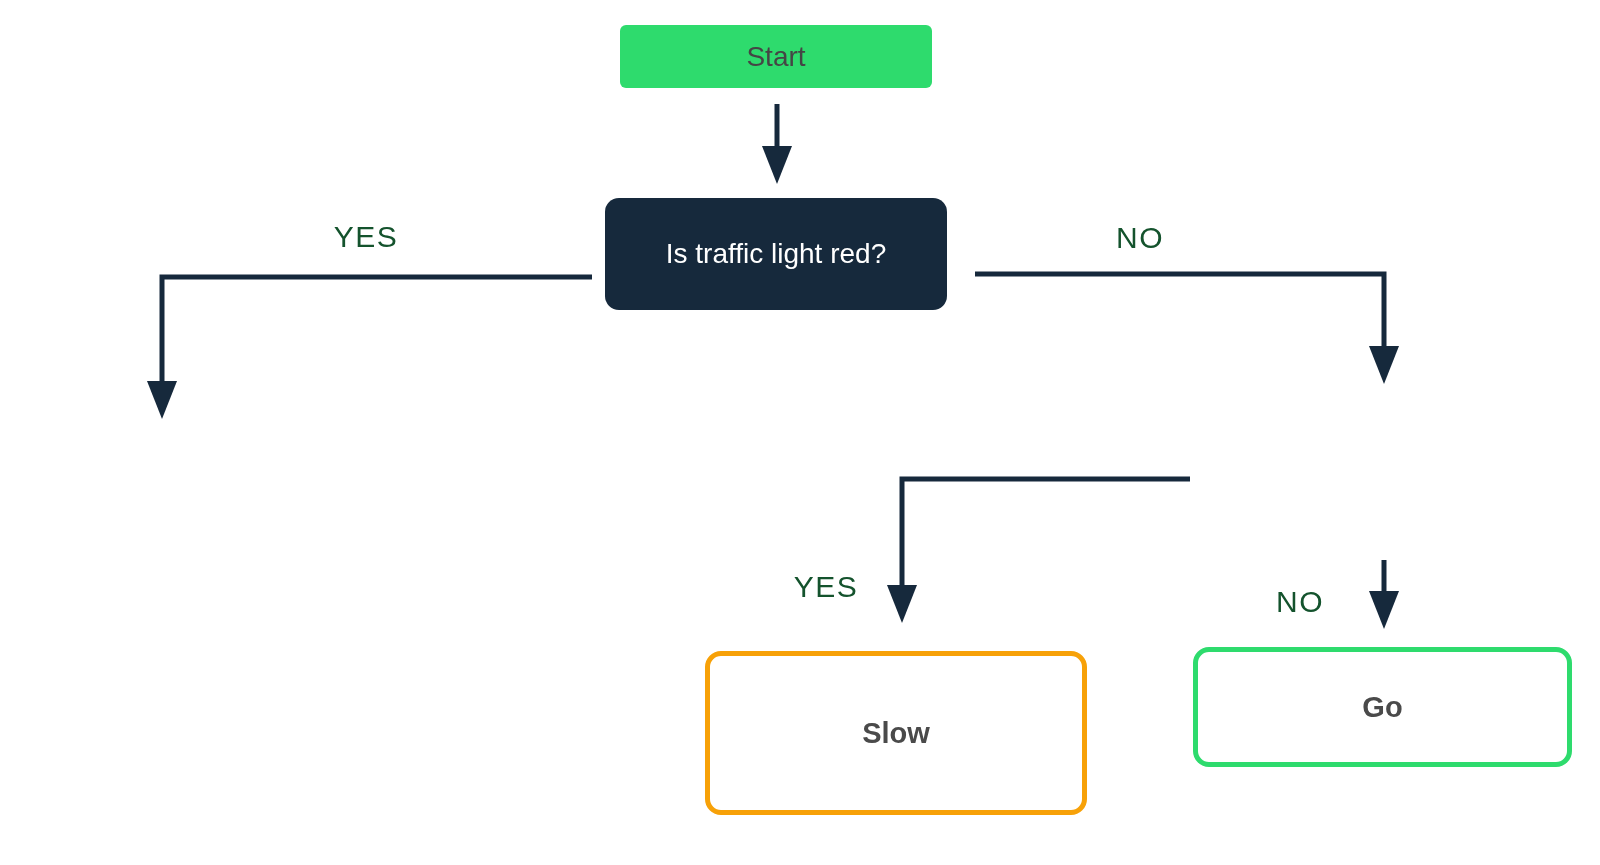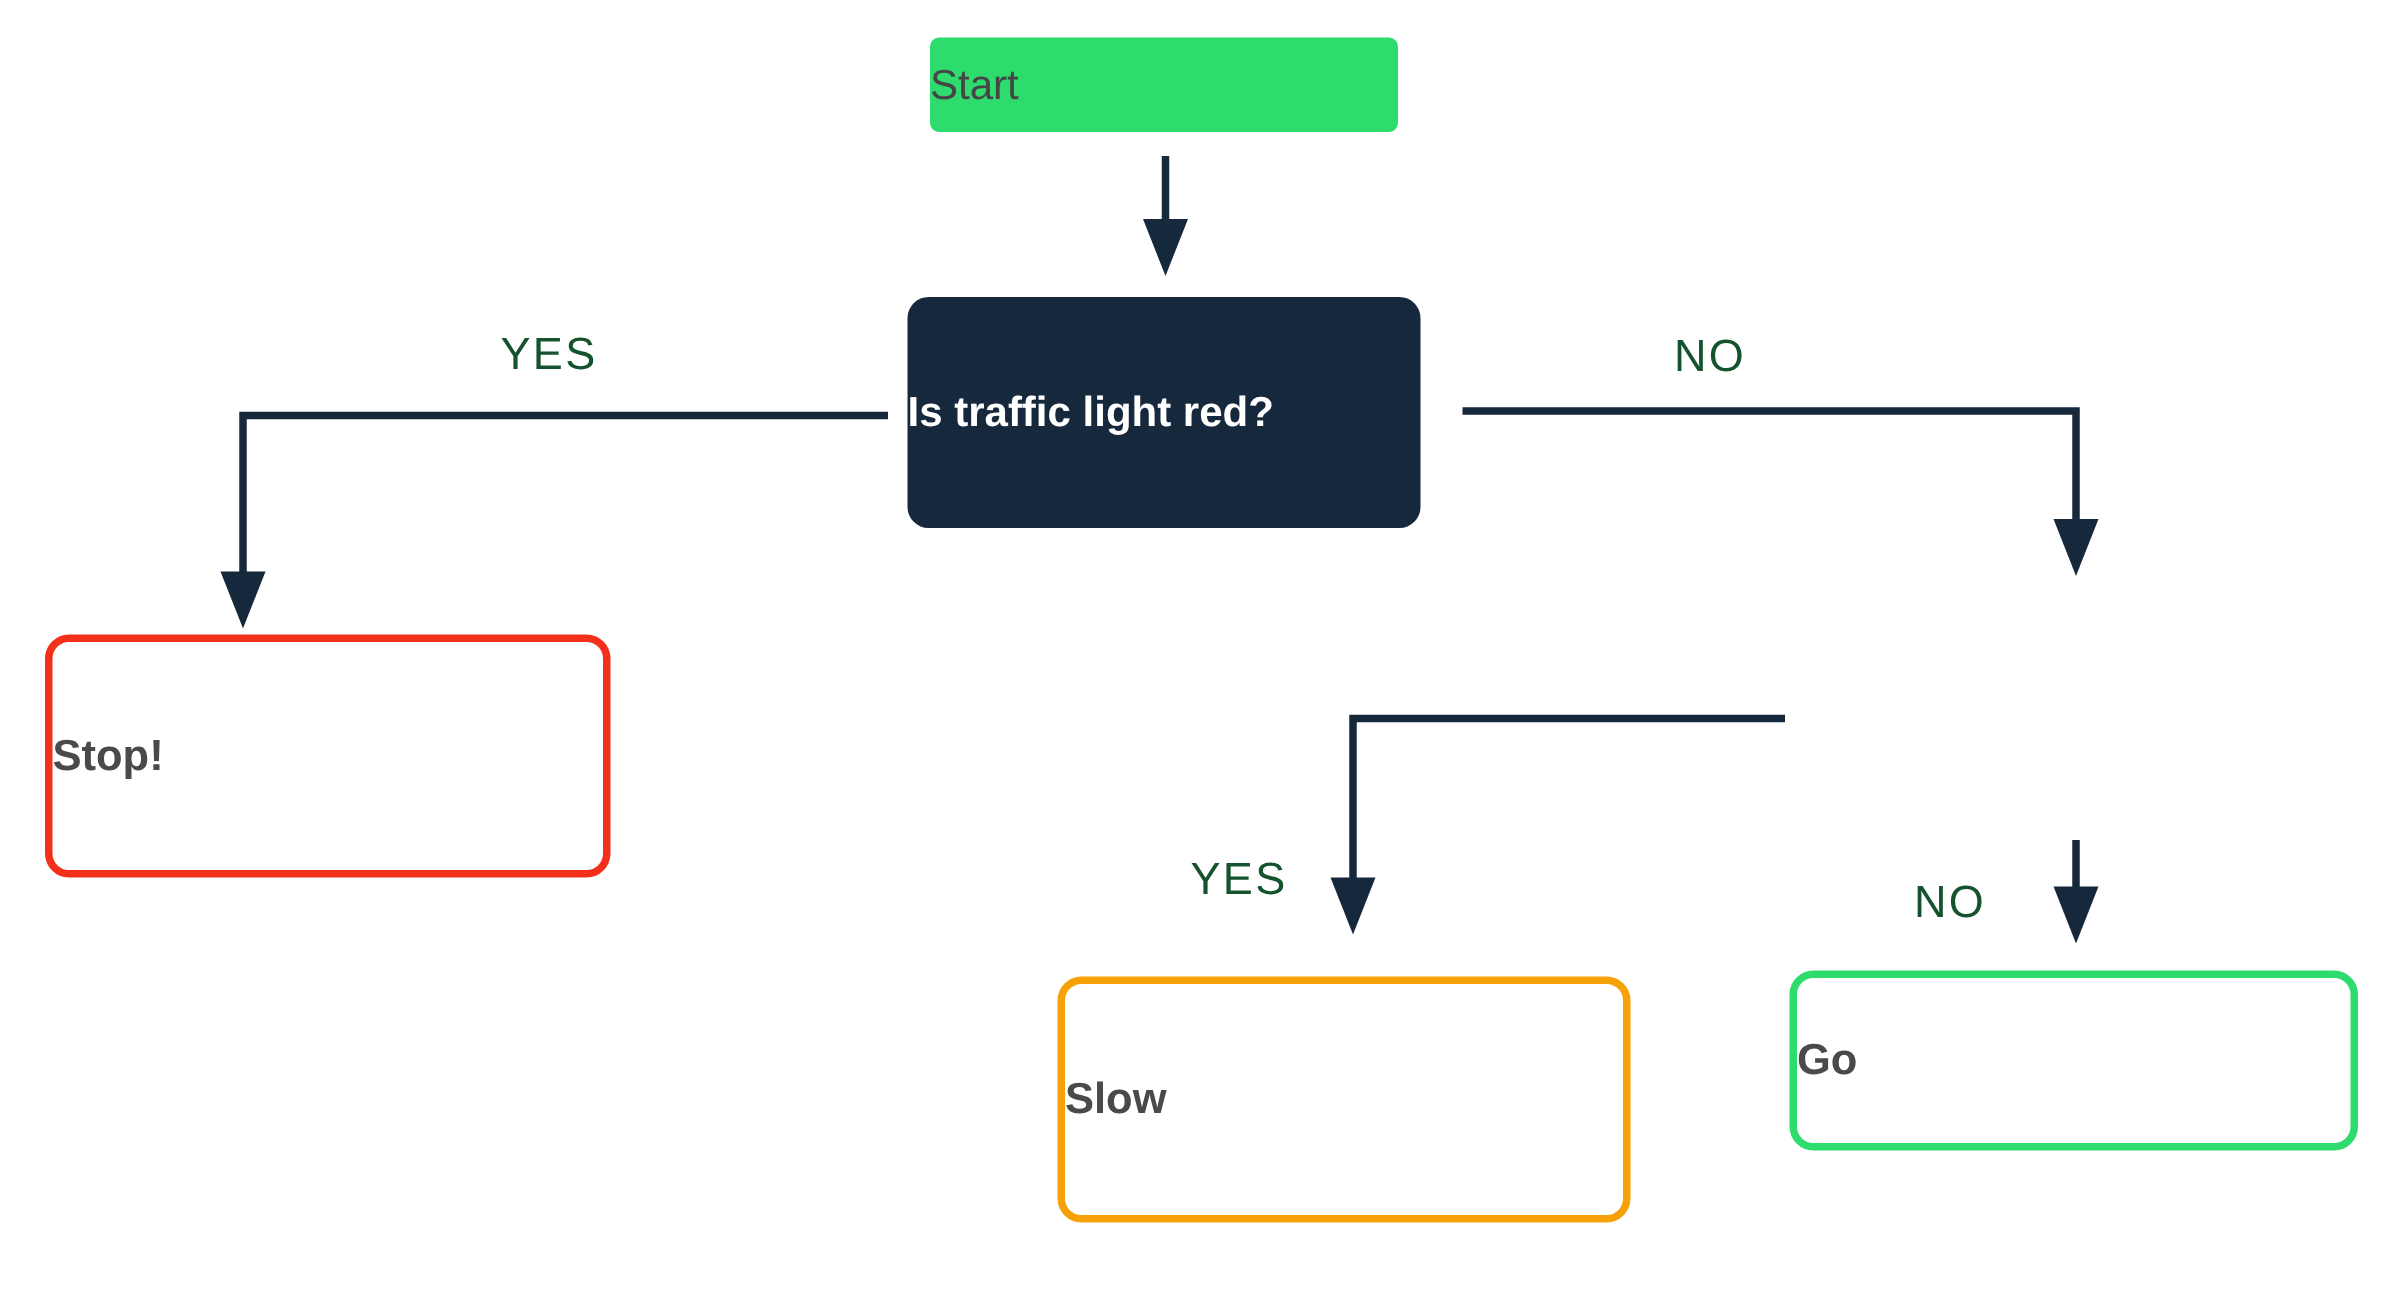--- a/index.html
+++ b/index.html
@@ -29,41 +29,41 @@
     stroke-width: 5;
   }
   .connectors polygon {
     fill: #16293c;
     stroke: none;
   }
   .node {
     position: absolute;
     display: flex;
     align-items: center;
-    justify-content: flex-start;
+    justify-content: center;
     box-sizing: border-box;
     text-align: center;
   }
   .node-start {
     left: 620px; top: 25px;
     width: 312px; height: 63px;
     background: #2edb6d;
     border-radius: 6px;
     color: #454545;
     font-size: 28px;
   }
   .node-decision {
     background: #16293c;
     color: #ffffff;
     border-radius: 14px;
     font-size: 28px;
   }
   .node-q-red {
     left: 605px; top: 198px;
-    width: 342px; height: 154px; font-weight: bold;
+    width: 342px; height: 112px;
   }
   .node-q-yellow {
     left: 1204px; top: 402px;
     width: 360px; height: 151px;
   }
   .node-outcome {
     background: #ffffff;
     color: #4a4a4a;
     font-weight: bold;
     font-size: 29px;
@@ -131,23 +131,20 @@
   </svg>
 
   <div class="node node-start">
     <span>Start</span>
   </div>
 
   <div class="node node-decision node-q-red">
     <span>Is traffic light red?</span>
   </div>
 
-  <div class="node node-outcome node-stop">
-    <span>Stop!</span>
-  </div>
 
 
   <div class="node node-outcome node-slow">
     <span>Slow</span>
   </div>
 
   <div class="node node-outcome node-go">
     <span>Go</span>
   </div>
 

